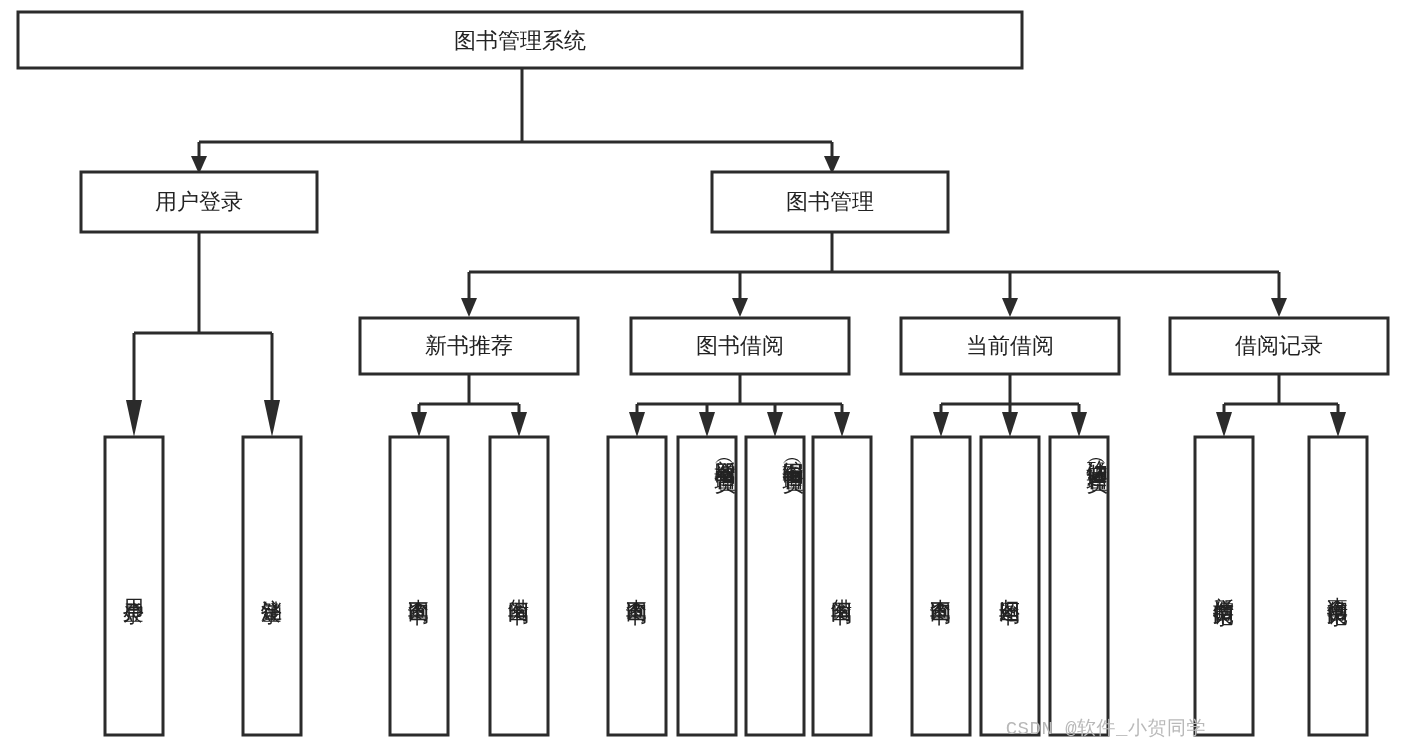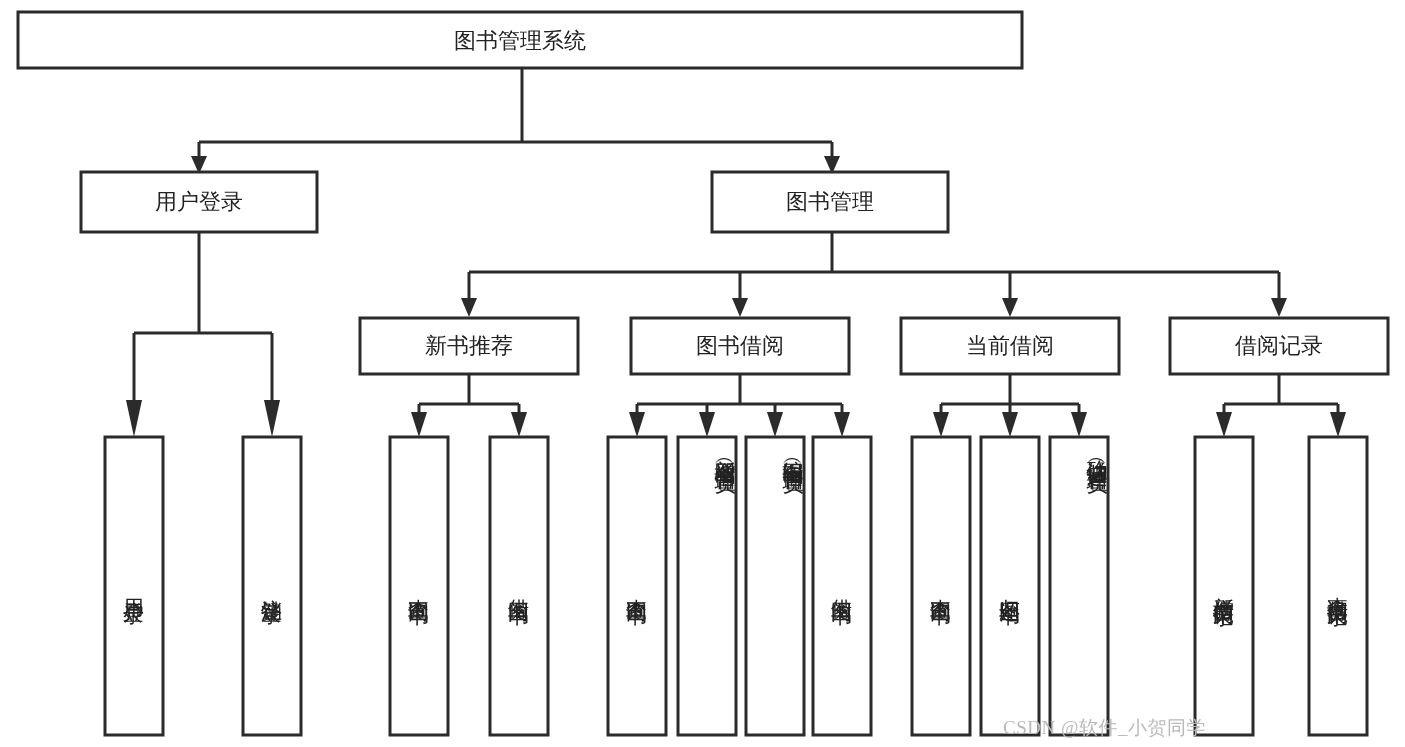--- a/index.html
+++ b/index.html
@@ -62,21 +62,21 @@
   }
   .leaf-label.align-center {
     display: flex;
     align-items: center;
     justify-content: center;
   }
   .watermark {
     position: absolute;
     right: 14px;
     bottom: 6px;
-    font-family: Liberation Serif, serif;
+    font-family: Liberation Mono, monospace;
     font-size: 19px;
     color: #b9b9b9;
     letter-spacing: 0.5px;
     white-space: nowrap;
     user-select: none;
   }
 </style>
 </head>
 <body>
 

